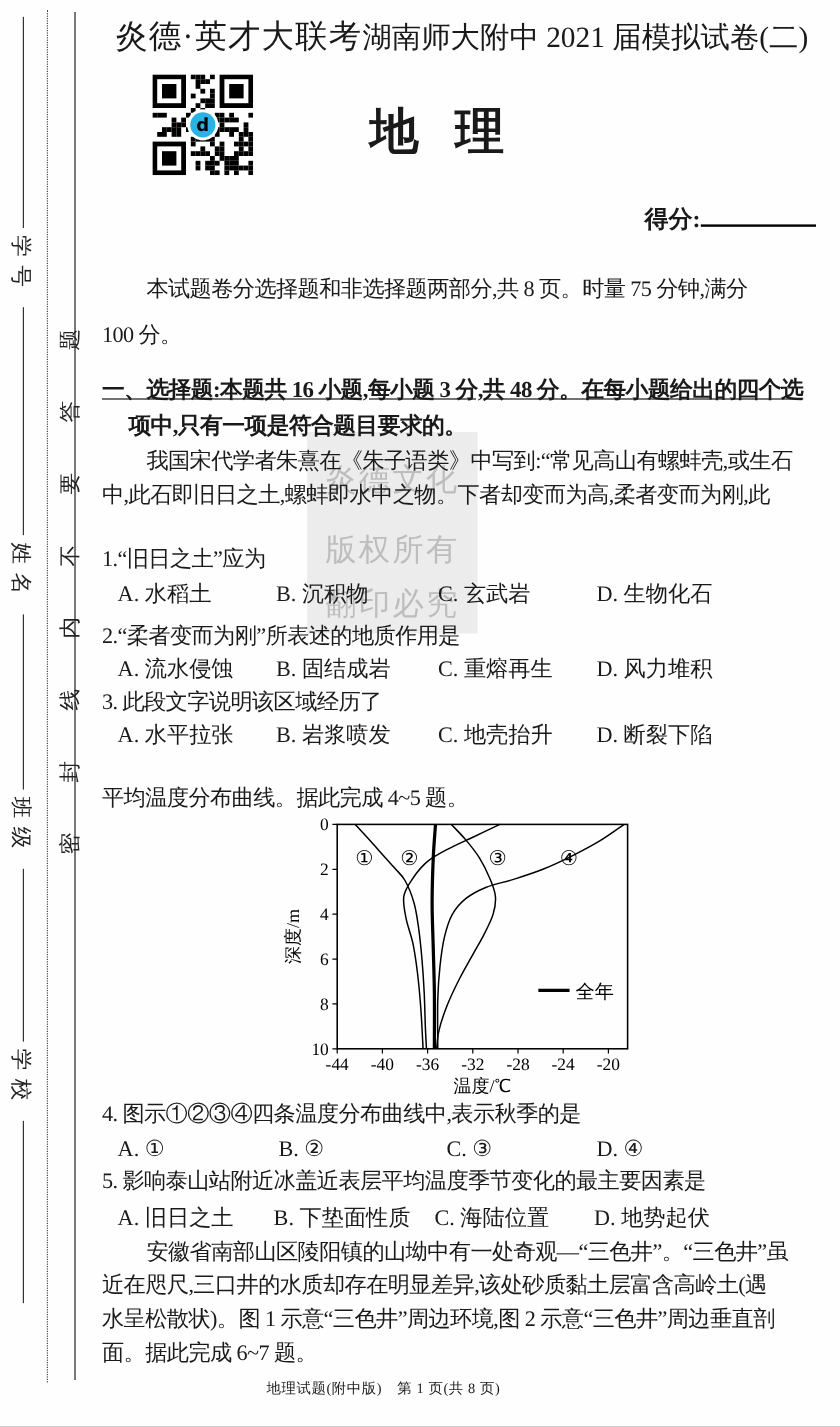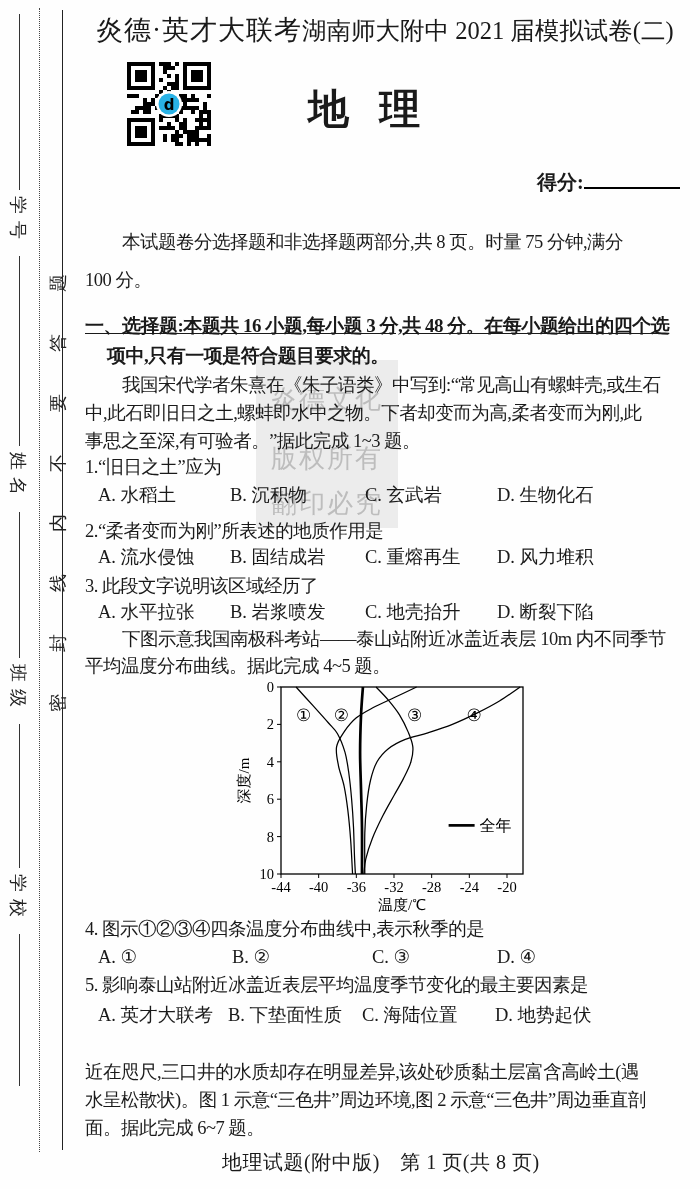--- a/index.html
+++ b/index.html
@@ -23,21 +23,21 @@
   #watermark div{color:#bdbdbd;font-size:26px;letter-spacing:2px;}
   #wm1{margin-top:22px;} #wm2{margin-top:24px;} #wm3{margin-top:10px;}
   .z{z-index:2;}
   #header-line{position:absolute;left:96px;top:12px;white-space:nowrap;}
   #brand{font-weight:400;font-size:27px;letter-spacing:1px;}
   #header-rest{font-size:24.5px;}
   #subject-title{position:absolute;left:308px;top:82px;font-size:41px;font-weight:700;
                  word-spacing:16px;letter-spacing:2px;}
   #score-row{position:absolute;left:537px;top:167px;font-size:20px;font-weight:700;}
   #score-blank{display:inline-block;width:96px;border-bottom:2px solid #000;height:20px;}
-  #footer-line{position:absolute;left:222px;top:1149px;font-size:20px;letter-spacing:0.5px;}
+  #footer-line{position:absolute;left:222px;top:1149px;font-size:12px;letter-spacing:0.5px;}
   #qr-box{position:absolute;left:127px;top:62px;width:84px;height:84px;}
   #chart{position:absolute;left:236px;top:674px;width:312px;height:244px;}
   svg text{fill:#000;}
 </style>
 </head>
 <body>
 
 <div id="page">
 
   <div id="watermark">
@@ -199,21 +199,20 @@
   <div id="score-row" class="z"><span>得分:</span><span id="score-blank"></span></div>
 
   <div class="line z" style="left:122px;top:230px;">本试题卷分选择题和非选择题两部分,共 8 页。时量 75 分钟,满分</div>
   <div class="line z" style="left:85px;top:268px;">100 分。</div>
 
   <div class="line bold z" style="left:85px;top:314px;text-decoration:underline;">一、选择题:本题共 16 小题,每小题 3 分,共 48 分。在每小题给出的四个选</div>
   <div class="line bold z" style="left:107px;top:344px;">项中,只有一项是符合题目要求的。</div>
 
   <div class="line z" style="left:122px;top:373px;">我国宋代学者朱熹在《朱子语类》中写到:“常见高山有螺蚌壳,或生石</div>
   <div class="line z" style="left:85px;top:401px;">中,此石即旧日之土,螺蚌即水中之物。下者却变而为高,柔者变而为刚,此</div>
-  <div class="line z" style="left:85px;top:429px;">事思之至深,有可验者。”据此完成 1~3 题。</div>
 
   <div class="line z" style="left:85px;top:455px;">1.“旧日之土”应为</div>
   <div class="optrow z" style="left:85px;top:482px;">
     <span style="left:13px;">A. 水稻土</span>
     <span style="left:145px;">B. 沉积物</span>
     <span style="left:280px;">C. 玄武岩</span>
     <span style="left:412px;">D. 生物化石</span>
   </div>
 
   <div class="line z" style="left:85px;top:519px;">2.“柔者变而为刚”所表述的地质作用是</div>
@@ -225,21 +224,20 @@
   </div>
 
   <div class="line z" style="left:85px;top:574px;">3. 此段文字说明该区域经历了</div>
   <div class="optrow z" style="left:85px;top:599px;">
     <span style="left:13px;">A. 水平拉张</span>
     <span style="left:145px;">B. 岩浆喷发</span>
     <span style="left:280px;">C. 地壳抬升</span>
     <span style="left:412px;">D. 断裂下陷</span>
   </div>
 
-  <div class="line z" style="left:122px;top:627px;">下图示意我国南极科考站——泰山站附近冰盖近表层 10m 内不同季节</div>
   <div class="line z" style="left:85px;top:654px;">平均温度分布曲线。据此完成 4~5 题。</div>
 
   <div id="chart" class="z"><svg width="312" height="244">
         <rect x="45" y="13" width="242" height="187" fill="none" stroke="#000" stroke-width="1.3"></rect>
         <line x1="45" y1="200" x2="45" y2="204" stroke="#000" stroke-width="1"></line>
         <text x="45" y="218" text-anchor="middle" font-size="14.5" font-family="&quot;Liberation Serif&quot;,serif">-44</text>
         <line x1="82.66536964980546" y1="200" x2="82.66536964980546" y2="204" stroke="#000" stroke-width="1"></line>
         <text x="82.66536964980546" y="218" text-anchor="middle" font-size="14.5" font-family="&quot;Liberation Serif&quot;,serif">-40</text>
         <line x1="120.3307392996109" y1="200" x2="120.3307392996109" y2="204" stroke="#000" stroke-width="1"></line>
         <text x="120.3307392996109" y="218" text-anchor="middle" font-size="14.5" font-family="&quot;Liberation Serif&quot;,serif">-36</text>
@@ -281,25 +279,26 @@
   <div class="line z" style="left:85px;top:917px;">4. 图示①②③④四条温度分布曲线中,表示秋季的是</div>
   <div class="optrow z" style="left:85px;top:946px;">
     <span style="left:13px;">A. ①</span>
     <span style="left:147px;">B. ②</span>
     <span style="left:287px;">C. ③</span>
     <span style="left:412px;">D. ④</span>
   </div>
 
   <div class="line z" style="left:85px;top:973px;">5. 影响泰山站附近冰盖近表层平均温度季节变化的最主要因素是</div>
   <div class="optrow z" style="left:85px;top:1002px;">
-    <span style="left:13px;">A. 英才大联考</span>
+    <span style="left:13px;">A. 旧日之土</span>
     <span style="left:143px;">B. 下垫面性质</span>
     <span style="left:277px;">C. 海陆位置</span>
     <span style="left:410px;">D. 地势起伏</span>
   </div>
 
+  <div class="line z" style="left:122px;top:1032px;">安徽省南部山区陵阳镇的山坳中有一处奇观—“三色井”。“三色井”虽</div>
   <div class="line z" style="left:85px;top:1060px;">近在咫尺,三口井的水质却存在明显差异,该处砂质黏土层富含高岭土(遇</div>
   <div class="line z" style="left:85px;top:1088px;">水呈松散状)。图 1 示意“三色井”周边环境,图 2 示意“三色井”周边垂直剖</div>
   <div class="line z" style="left:85px;top:1116px;">面。据此完成 6~7 题。</div>
 
   <div id="footer-line">地理试题(附中版)　第 1 页(共 8 页)</div>
 
 </div>
 
 </body></html>

